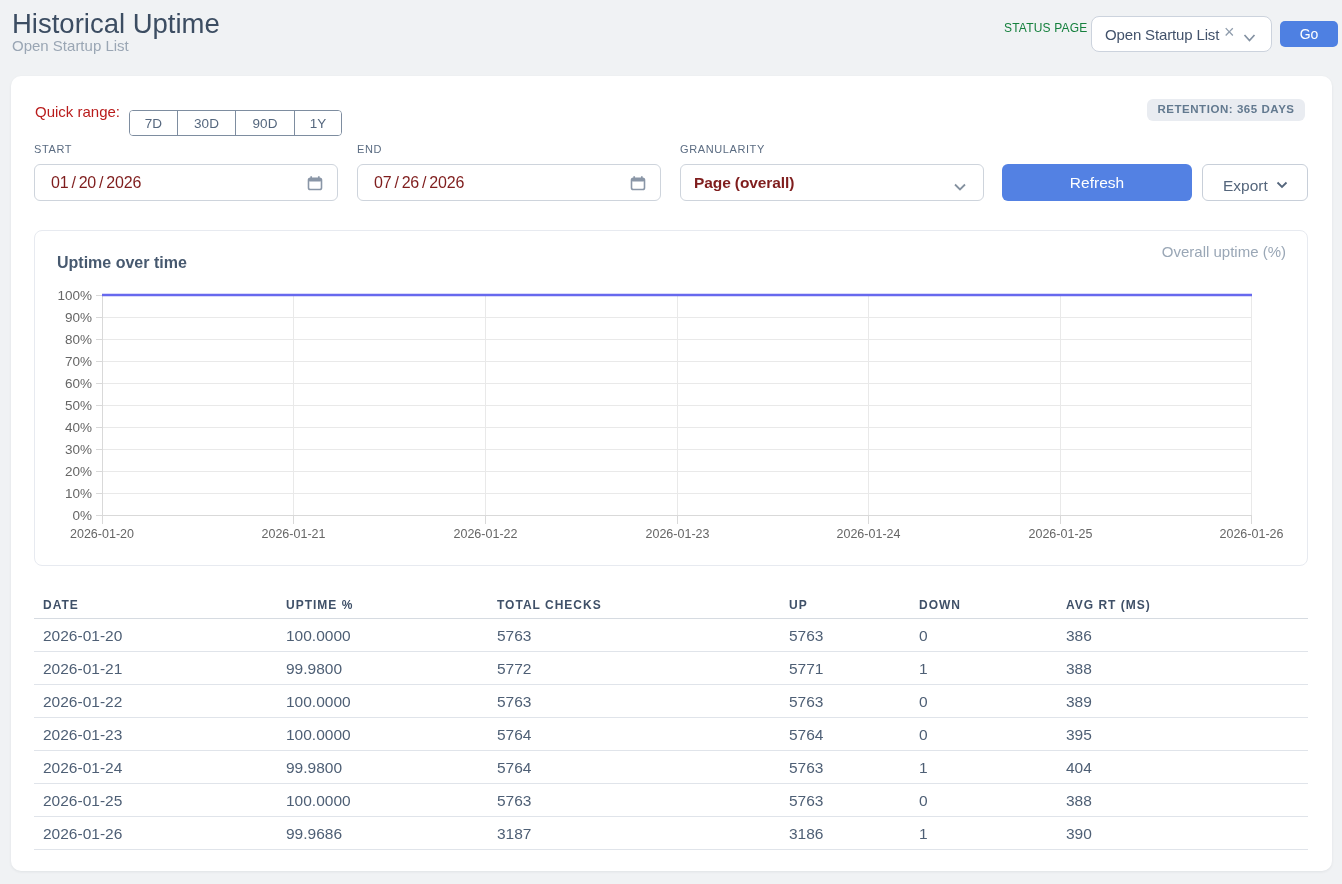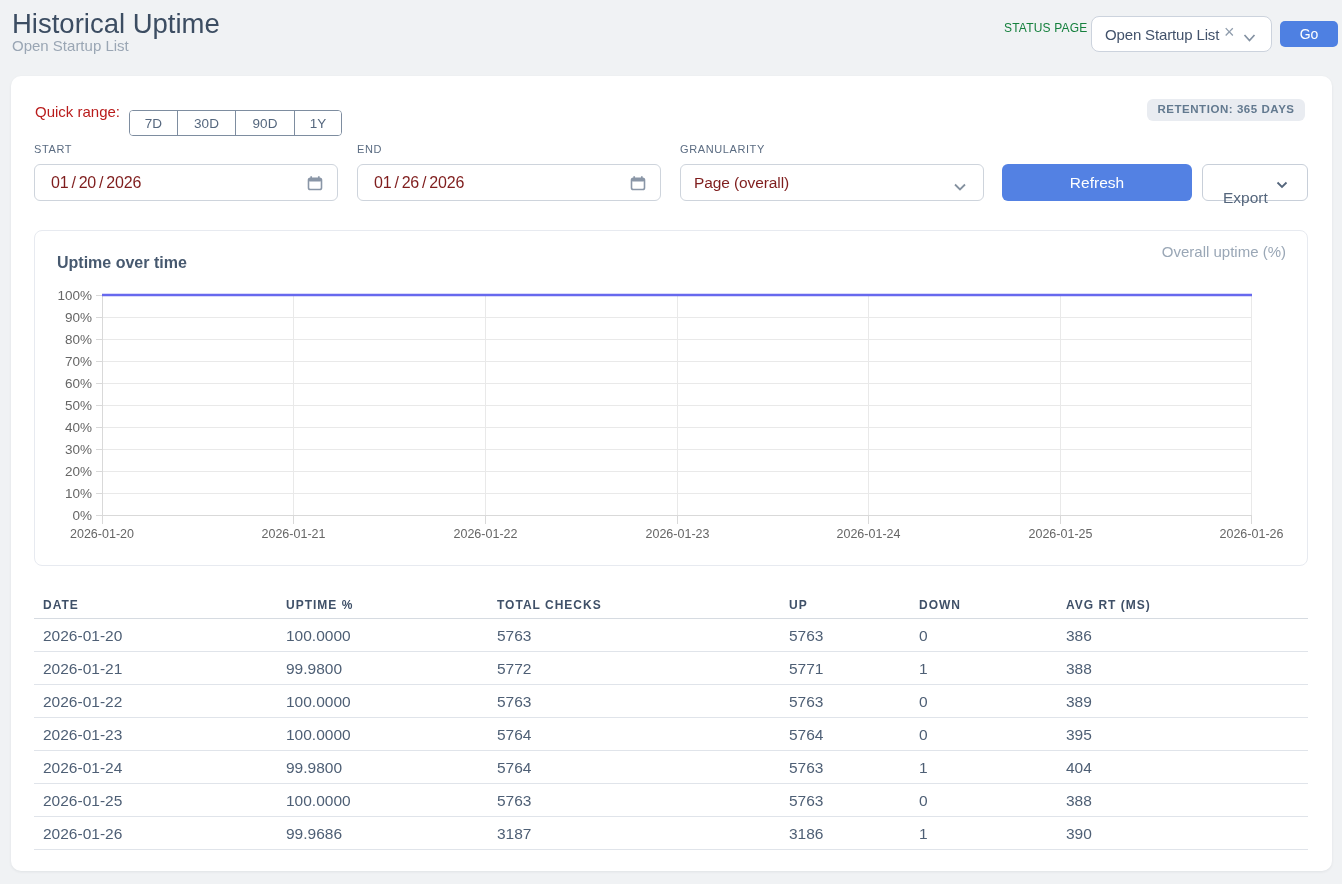--- a/index.html
+++ b/index.html
@@ -70,36 +70,36 @@
 
   <div class="input" style="left:23px; width:304px;">
     <span class="val">01 / 20 / 2026</span>
     <svg class="calicon" width="16" height="16" viewBox="0 0 16 16">
         <path d="M4.2 1.2 v2 M11.8 1.2 v2" stroke="#8a96a7" stroke-width="1.7" fill="none"></path>
         <rect x="1.5" y="3.2" width="13" height="11.3" rx="1.8" fill="none" stroke="#8a96a7" stroke-width="1.6"></rect>
         <rect x="1.5" y="3.2" width="13" height="3.4" rx="1.5" fill="#8a96a7"></rect>
       </svg>
   </div>
   <div class="input" style="left:346px; width:304px;">
-    <span class="val">01 / 26 / 2026</span>
+    <span class="val">07 / 26 / 2026</span>
     <svg class="calicon" width="16" height="16" viewBox="0 0 16 16">
         <path d="M4.2 1.2 v2 M11.8 1.2 v2" stroke="#8a96a7" stroke-width="1.7" fill="none"></path>
         <rect x="1.5" y="3.2" width="13" height="11.3" rx="1.8" fill="none" stroke="#8a96a7" stroke-width="1.6"></rect>
         <rect x="1.5" y="3.2" width="13" height="3.4" rx="1.5" fill="#8a96a7"></rect>
       </svg>
   </div>
   <div class="input" style="left:669px; width:304px;">
-    <span class="val" style="left:13px; font-size:15.5px; letter-spacing:-0.1px;">Page (overall)</span>
+    <span class="val" style="left:13px; font-size:15.5px; letter-spacing:-0.1px;font-weight:bold;">Page (overall)</span>
     <svg class="abs" style="right:16px; top:18px;" width="14" height="10" viewBox="0 0 14 10">
         <path d="M2 1.5 L7 6.5 L12 1.5" fill="none" stroke="#84919f" stroke-width="1.8"></path>
       </svg>
   </div>
   <div class="refresh">Refresh</div>
   <div class="export">
-    <span class="abs" style="left:20px; top:24px;">Export</span>
+    <span class="abs" style="left:20px; top:12px;">Export</span>
     <svg class="abs" style="left:73px; top:16px;" width="12" height="9" viewBox="0 0 12 9">
         <path d="M1.5 1.5 L6 6 L10.5 1.5" fill="none" stroke="#55667c" stroke-width="1.8"></path>
       </svg>
   </div>
 
   <div class="chartcard">
     <div class="ctitle">Uptime over time</div>
     <div class="clabel">Overall uptime (%)</div>
     <svg class="abs" style="left:-1px; top:-1px;" width="1272" height="334" viewBox="0 0 1272 334">
 

